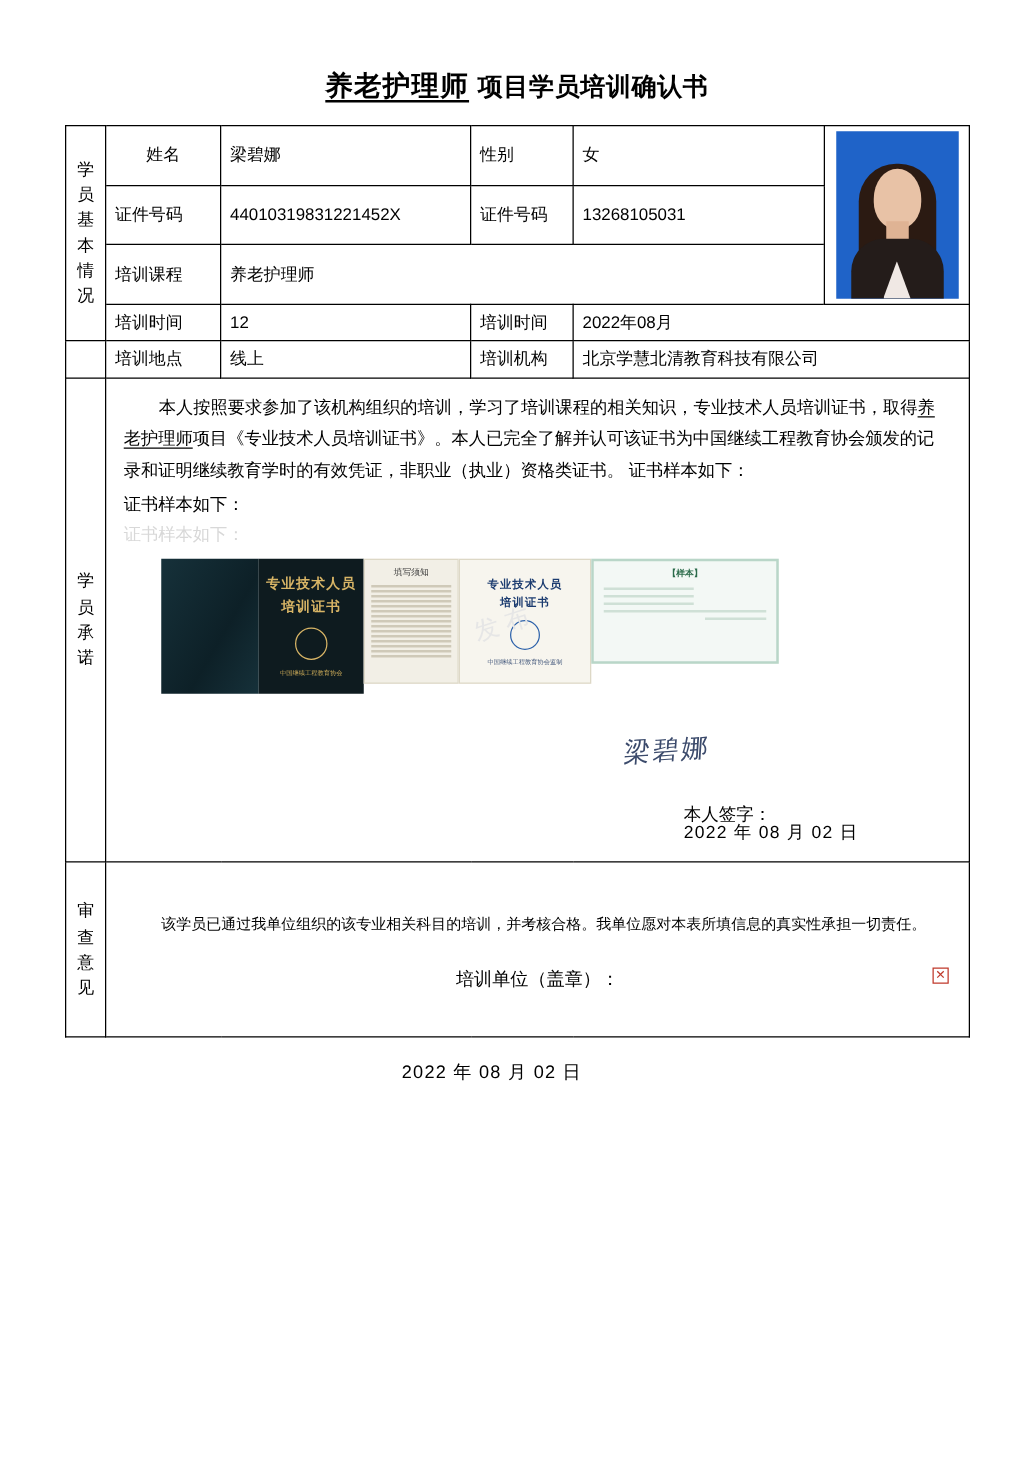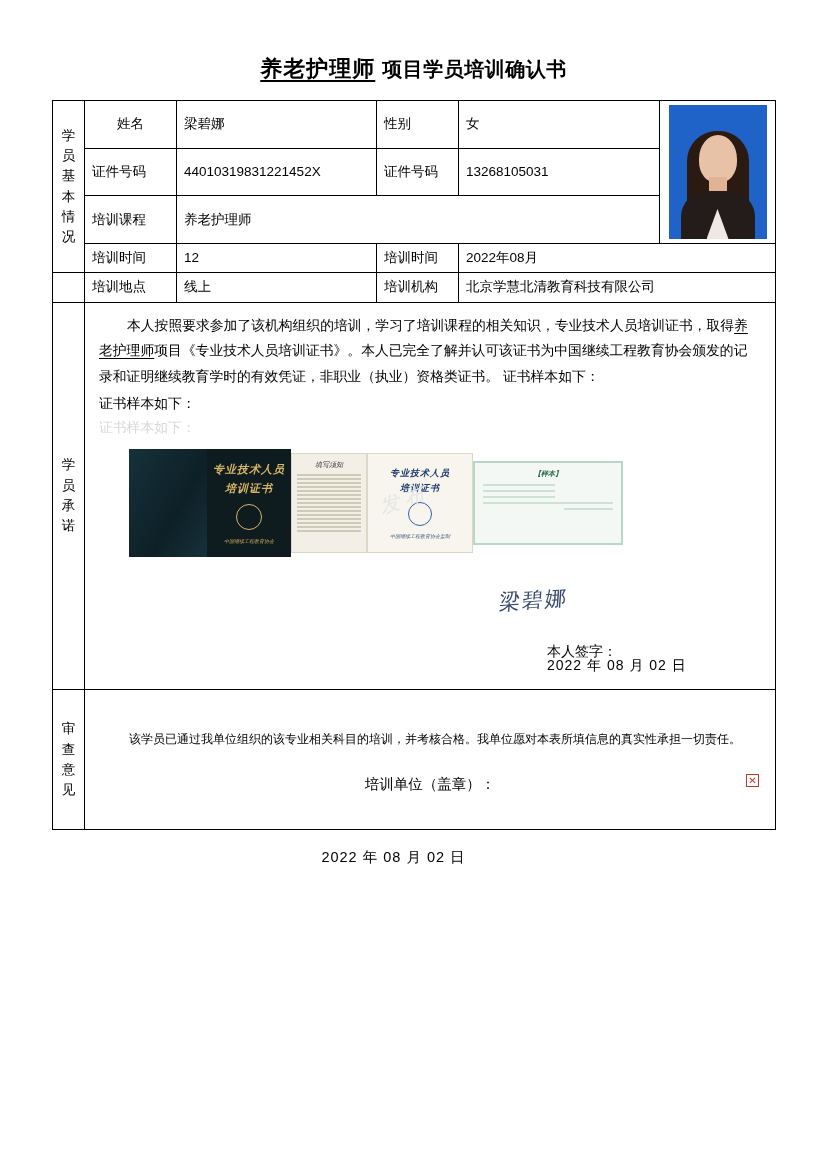--- a/index.html
+++ b/index.html
@@ -141,23 +141,22 @@
   .ghost-line {
     font-size: 13.8px;
     line-height: 1.6;
     color: #d8d8d8;
     margin: 0;
   }
   
   .certs {
     margin: 8px 0 0 30px;
     display: flex;
-    align-items: center;
+    align-items: flex-start;
     height: 112px;
-    font-style: italic;
   }
   .cert {
     position: relative;
     overflow: hidden;
   }
   .cert1 {
     width: 78px; height: 108px;
     background: linear-gradient(120deg, #16313a 0%, #0d2027 60%, #16313a 100%);
   }
   .cert2 {

